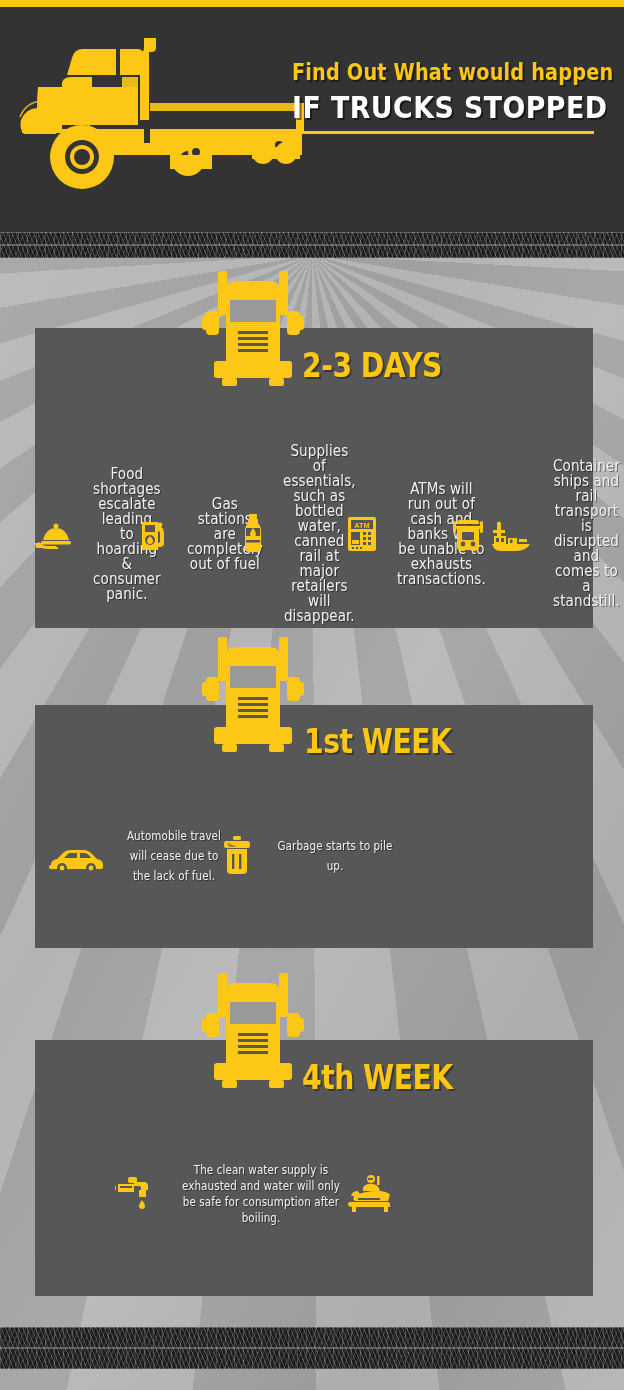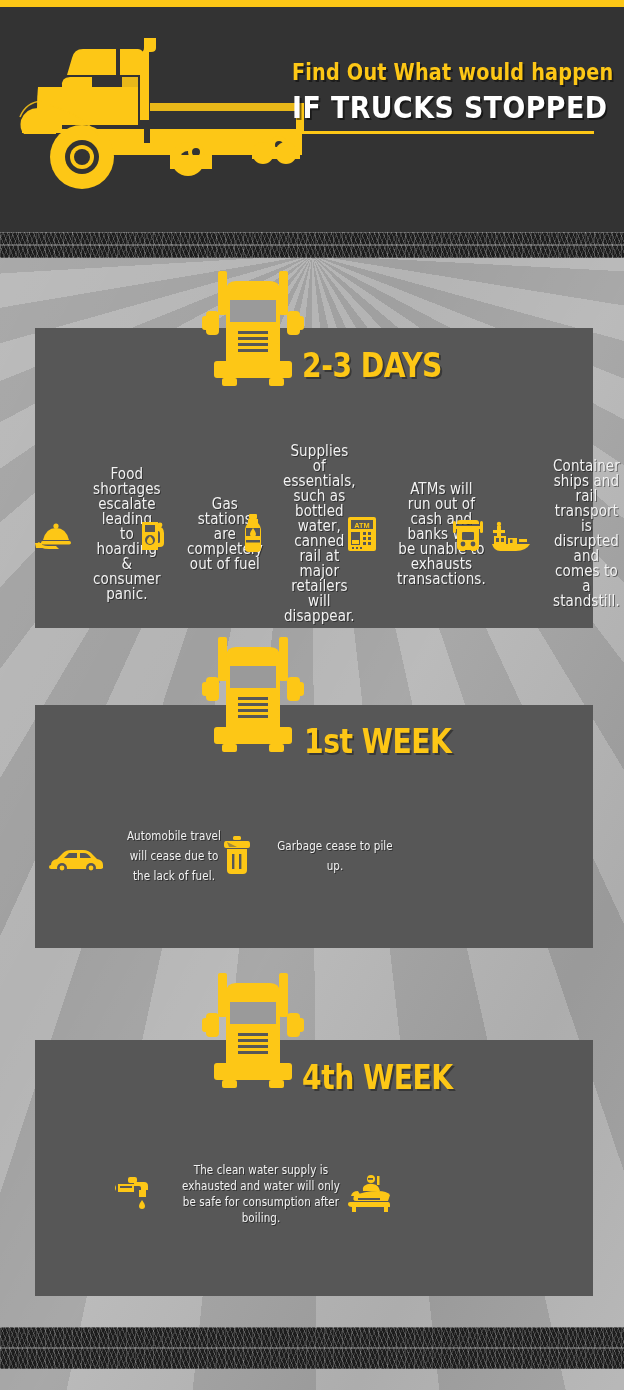--- a/index.html
+++ b/index.html
@@ -424,21 +424,21 @@
           <path d="M3,5 h22 q2,0 2,3 v2 q0,2 -2,2 H3 q-2,0 -2,-2 V8 q0,-3 2,-3 z"></path>
           <path d="M4,13 h20 v21 q0,4 -4,4 H8 q-4,0 -4,-4 z"></path>
         </g>
         <g fill="#575757">
           <path d="M4,6 l10,5 h-8 z" opacity="0.55"></path>
           <rect x="9" y="18" width="2.4" height="15"></rect>
           <rect x="16" y="18" width="2.4" height="15"></rect>
         </g>
         </svg>
       </span>
-      <span class="item-text">Garbage cease to pile up.</span>
+      <span class="item-text">Garbage starts to pile up.</span>
     </div>
   </div>
 
   <div class="panel" style="left:35px; top:1040px; width:558px; height:256px;"></div>
 
   <svg class="panel-truck" style="top:973px;" viewBox="0 0 106 120">
     <g fill="#fdc716">
       <rect x="18" y="0" width="9" height="44" rx="2"></rect>
       <rect x="79" y="0" width="9" height="44" rx="2"></rect>
       <path d="M26,20 q0,-10 10,-10 h34 q10,0 10,10 v78 H26 z"></path>

